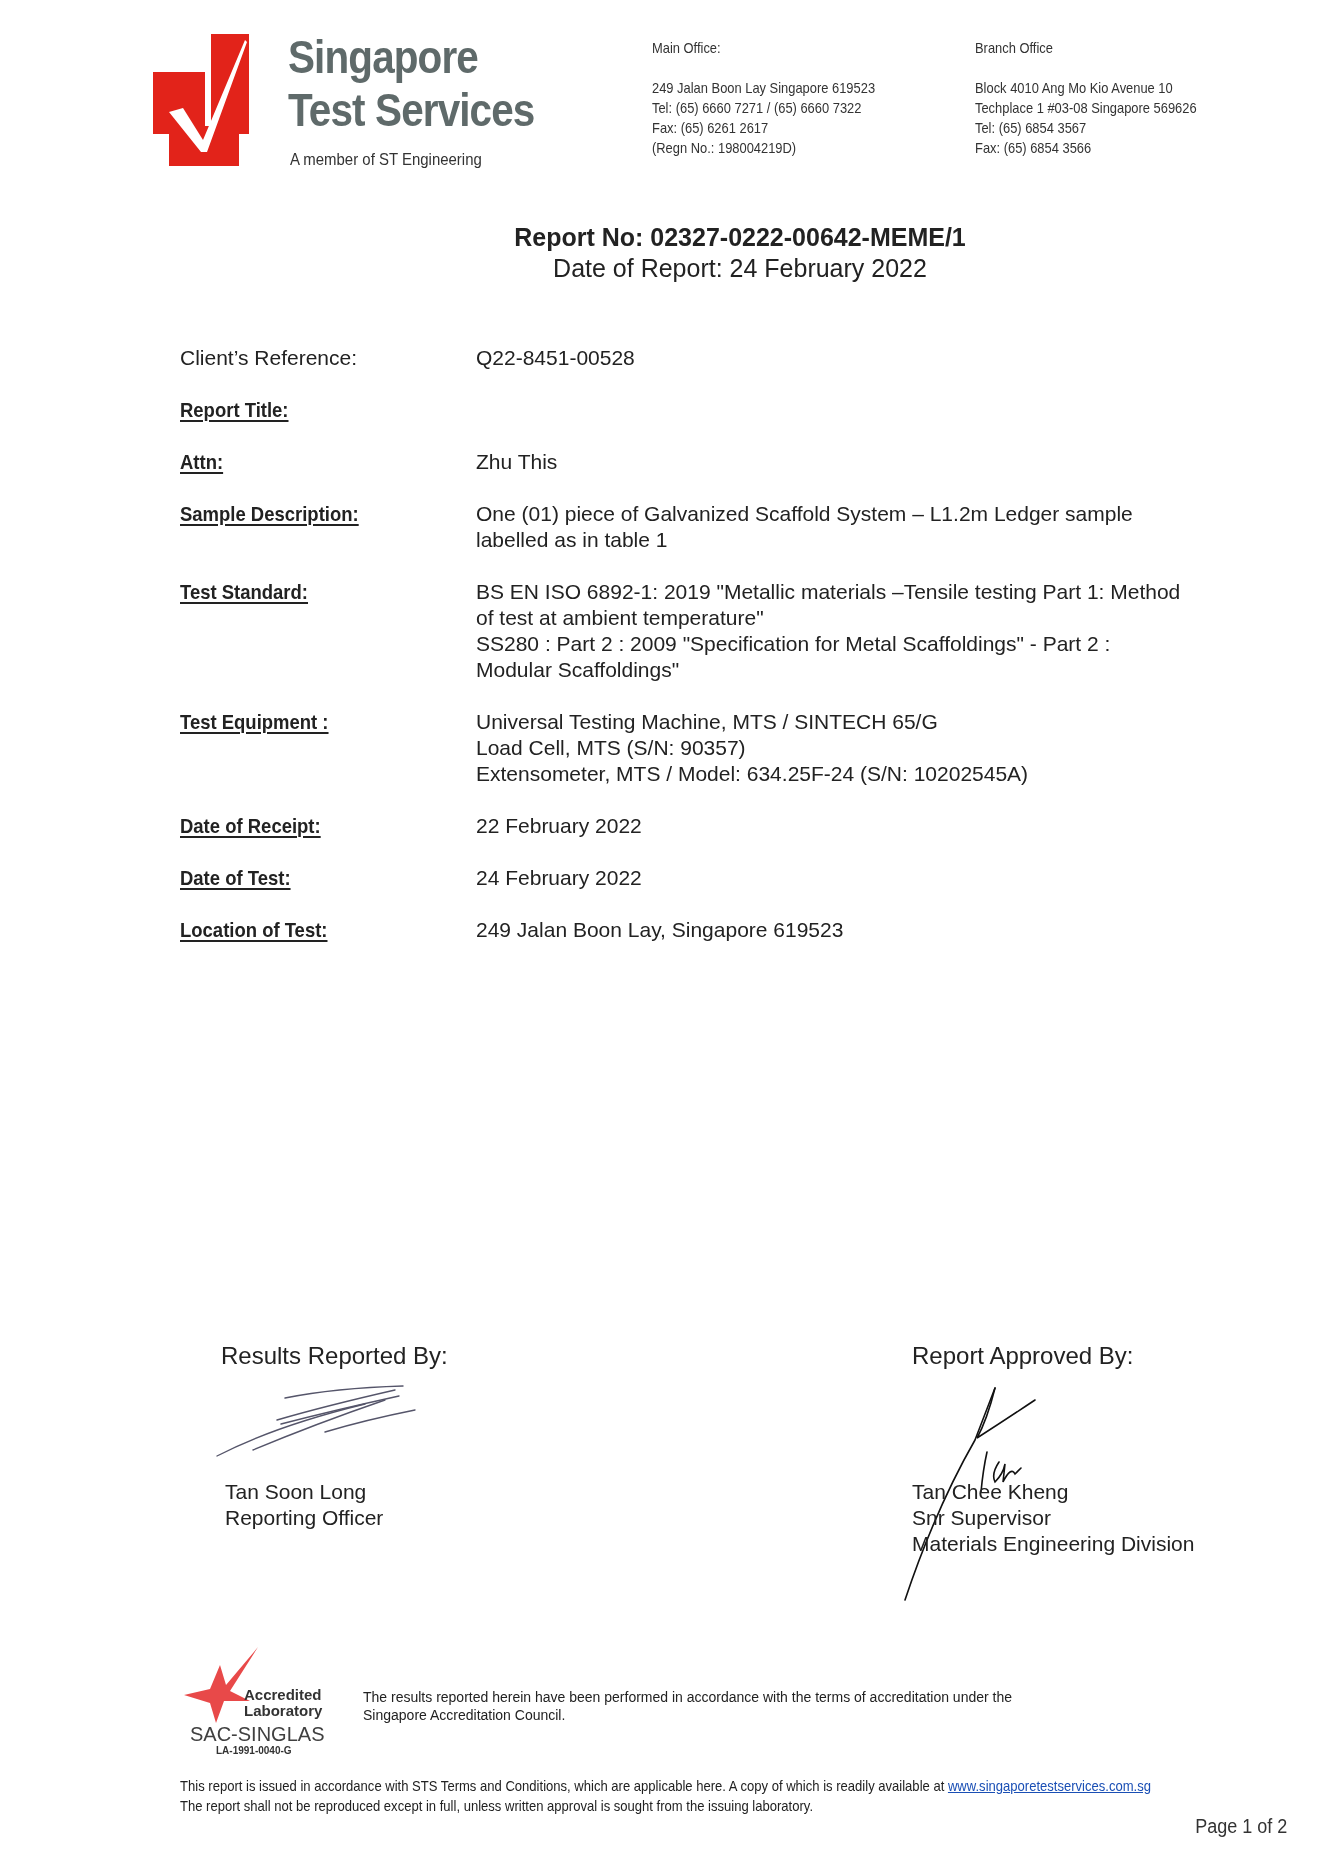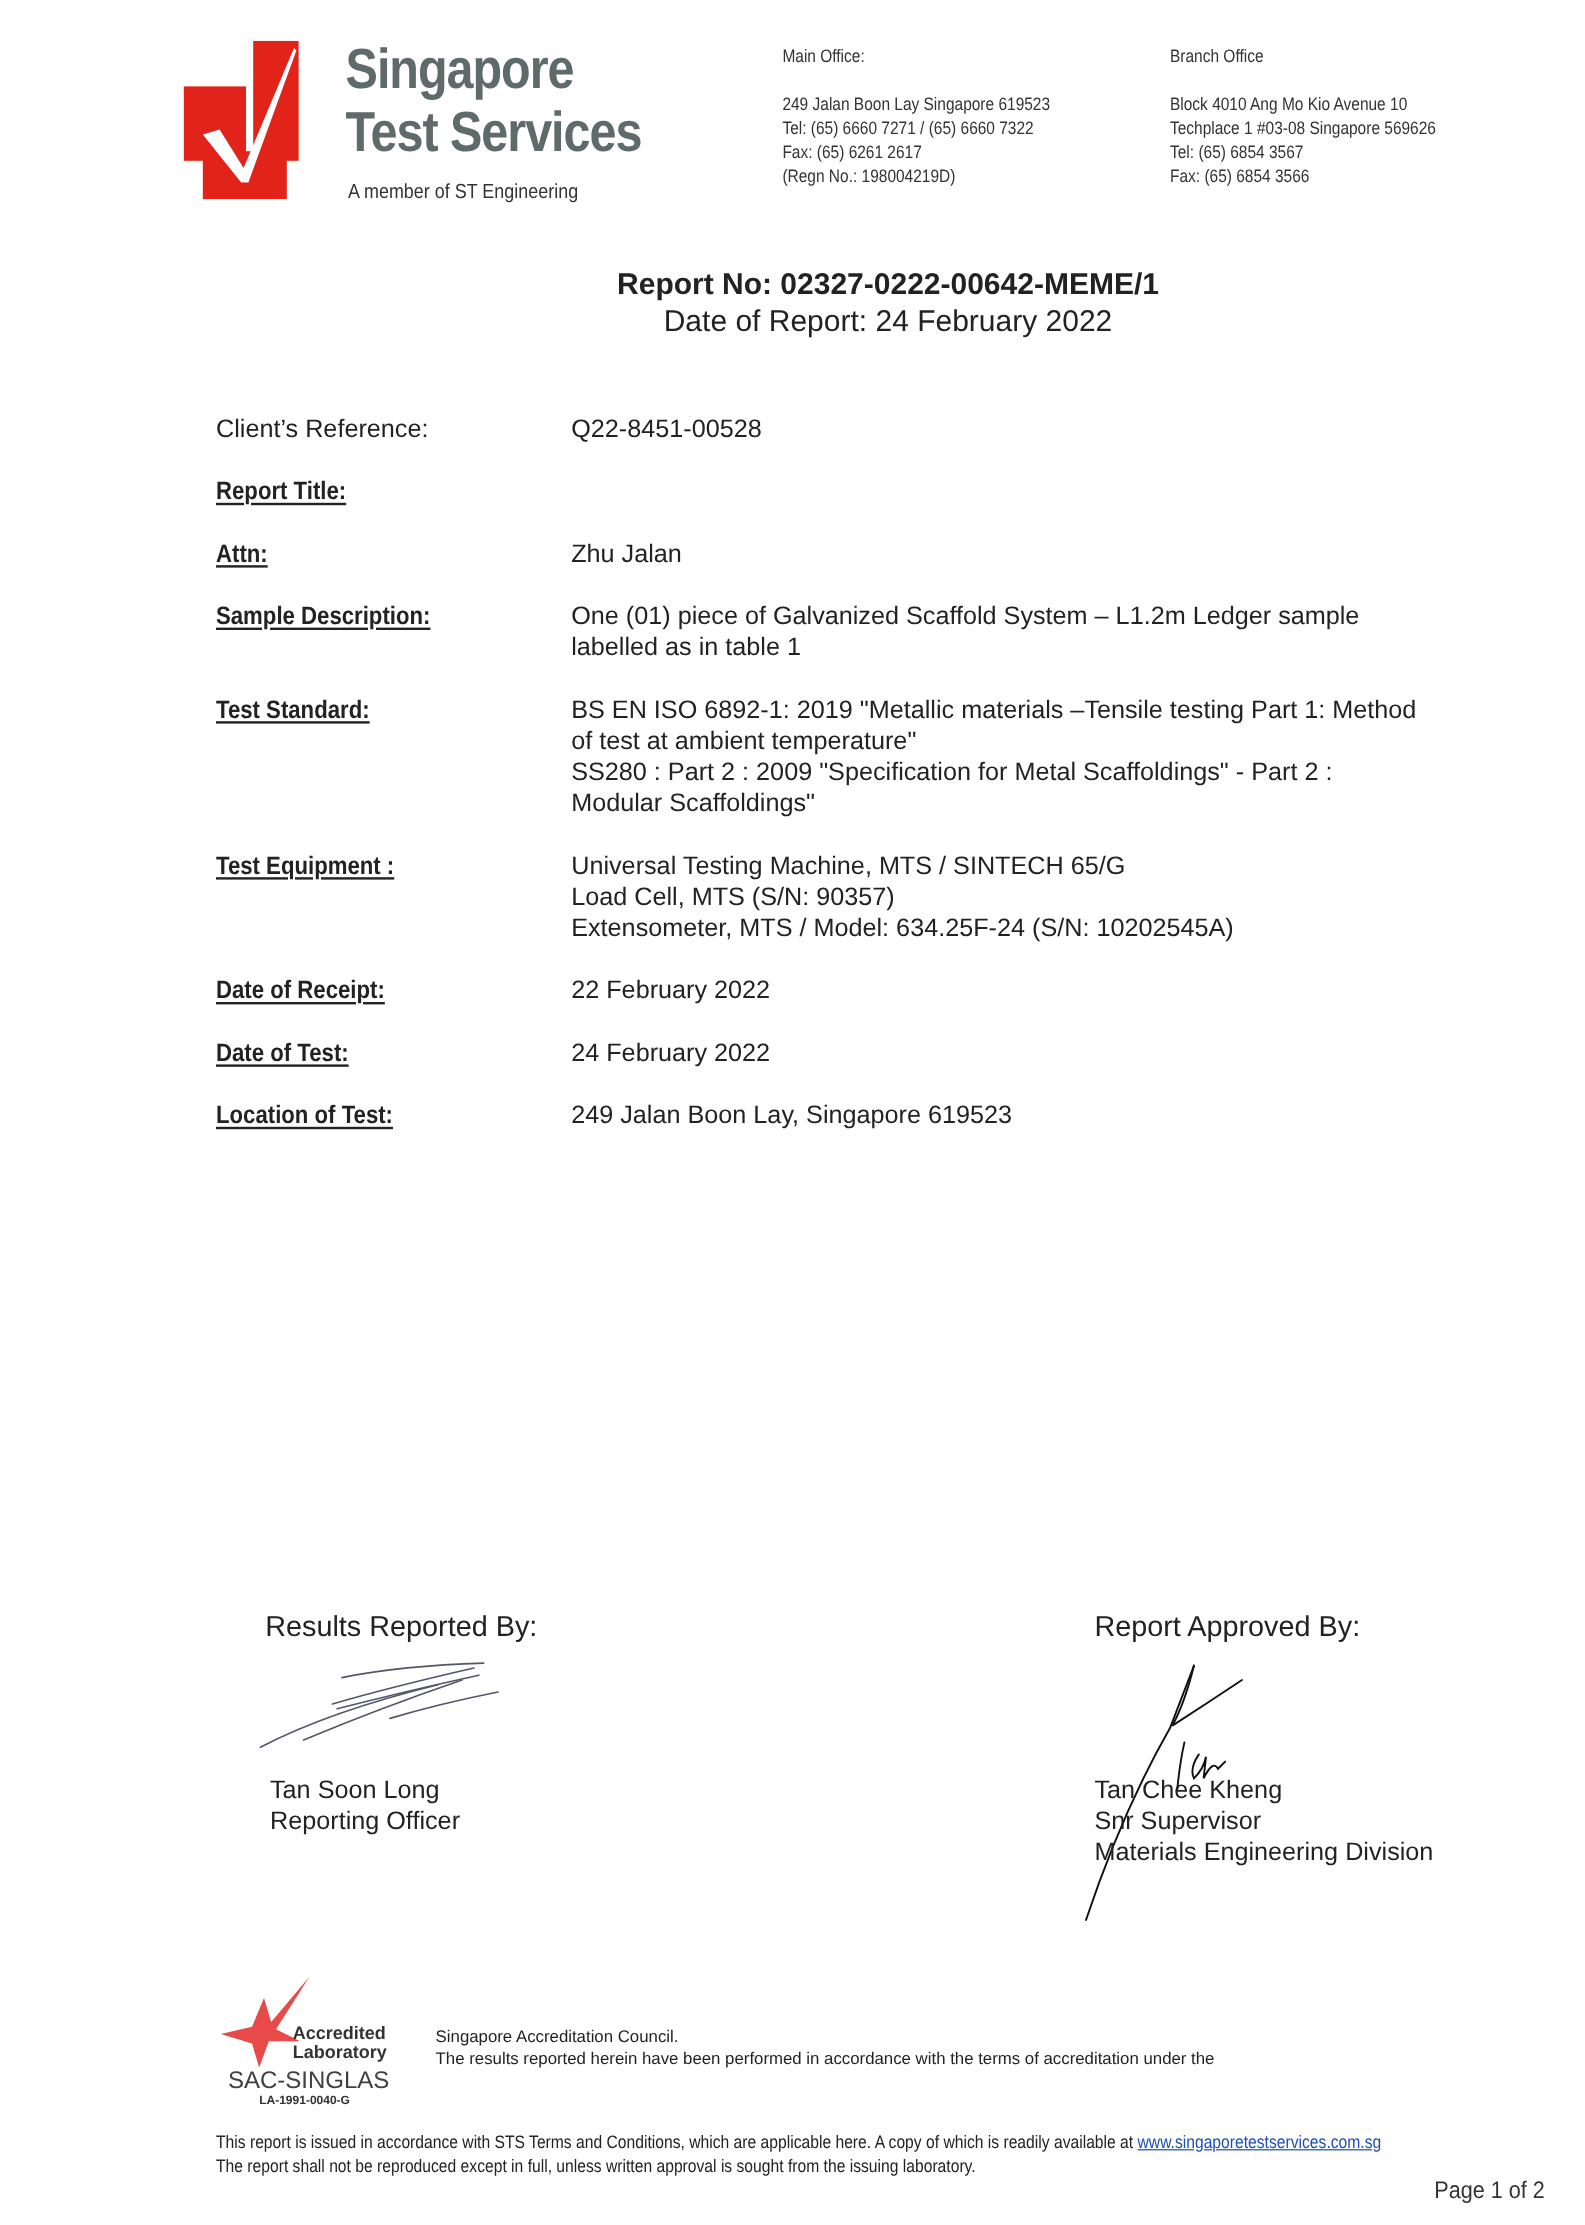--- a/index.html
+++ b/index.html
@@ -86,21 +86,21 @@
 <div class="abs details">
   <div class="row">
     <div class="lbl">Client’s Reference:</div>
     <div class="val">Q22-8451-00528</div>
   </div>
   <div class="row">
     <div class="lbl ul">Report Title:</div>
   </div>
   <div class="row">
     <div class="lbl ul">Attn:</div>
-    <div class="val">Zhu Jalan</div>
+    <div class="val">Zhu This</div>
   </div>
   <div class="row">
     <div class="lbl ul">Sample Description:</div>
     <div class="val">
       <div>One (01) piece of Galvanized Scaffold System – L1.2m Ledger sample</div>
       <div>labelled as in table 1</div>
     </div>
   </div>
   <div class="row">
     <div class="lbl ul">Test Standard:</div>
@@ -170,21 +170,21 @@
     <path d="M4 50 L30 44 L40 20 L46 40 L78 2 L50 46 L70 56 L44 56 L36 78 L30 58 Z" fill="#e63a3a" opacity="0.92"></path>
   </svg>
   <div style="position:absolute;left:64px;top:42px;font-size:15px;line-height:16px;font-weight:bold;color:#333;">
     <div>Accredited</div>
     <div>Laboratory</div>
   </div>
   <div style="position:absolute;left:10px;top:78px;font-size:20px;font-weight:normal;color:#404040;">SAC-SINGLAS</div>
   <div style="position:absolute;left:36px;top:100px;font-size:10px;font-weight:bold;color:#333;">LA-1991-0040-G</div>
 </div>
 <div class="abs accred-text">
+  <div>The results reported herein have been performed in accordance with the terms of accreditation under the</div>
   <div>Singapore Accreditation Council.</div>
-  <div>The results reported herein have been performed in accordance with the terms of accreditation under the</div>
 </div>
 
 <div class="abs footer">
   <div><span>This report is issued in accordance with STS Terms and Conditions, which are applicable here. A copy of which is readily available at </span><a>www.singaporetestservices.com.sg</a></div>
   <div>The report shall not be reproduced except in full, unless written approval is sought from the issuing laboratory.</div>
 </div>
 <div class="abs page-num">Page 1 of 2</div>
 
 </body></html>

